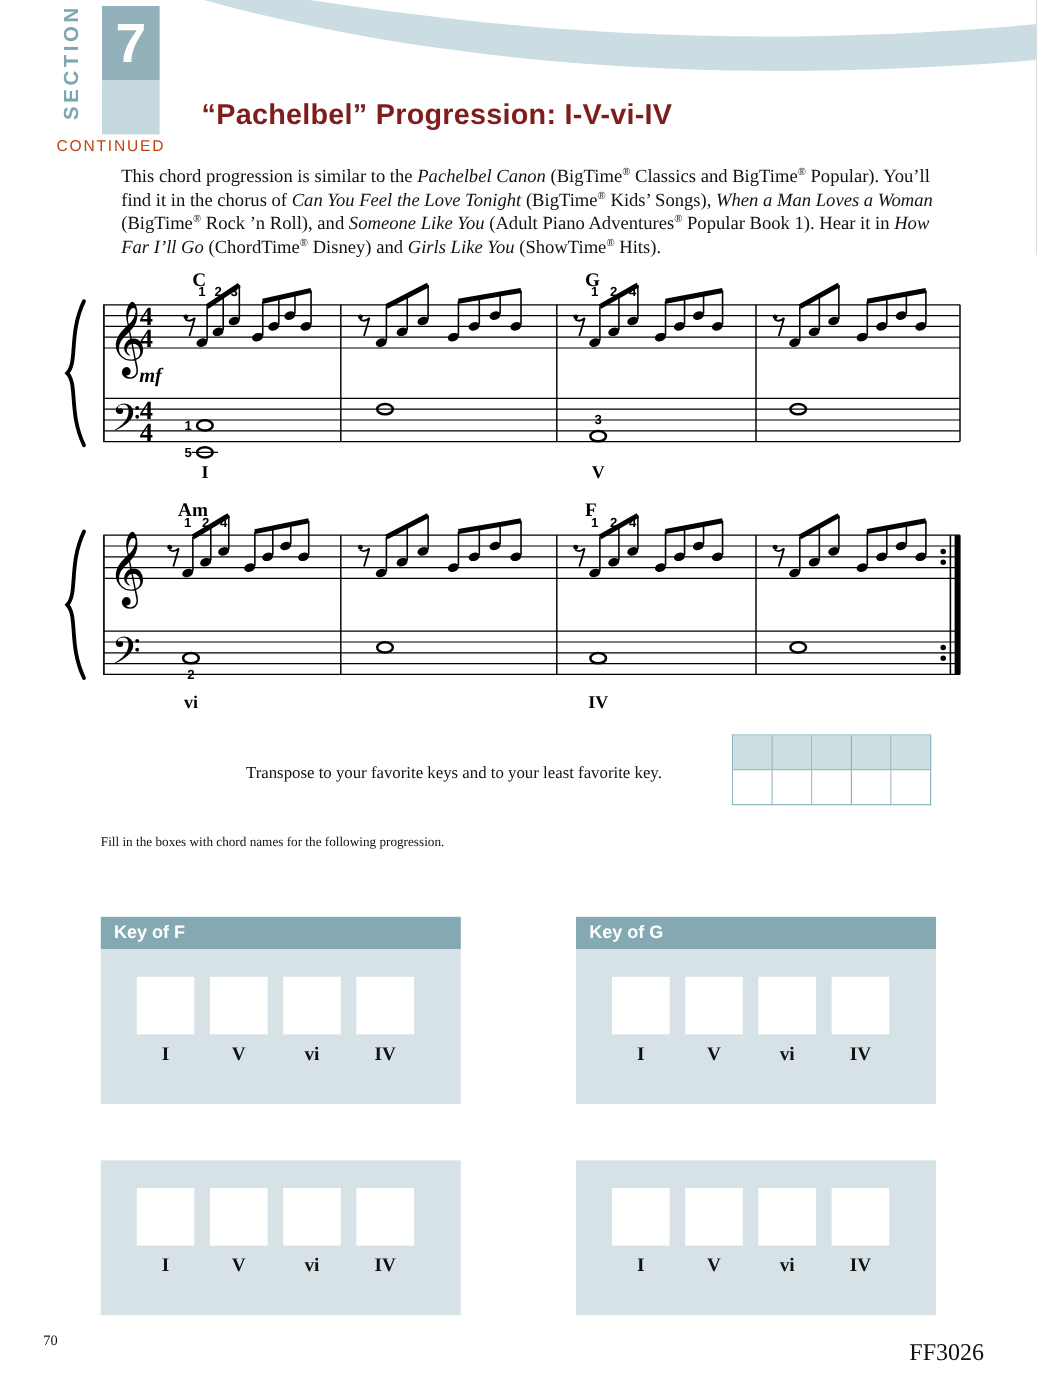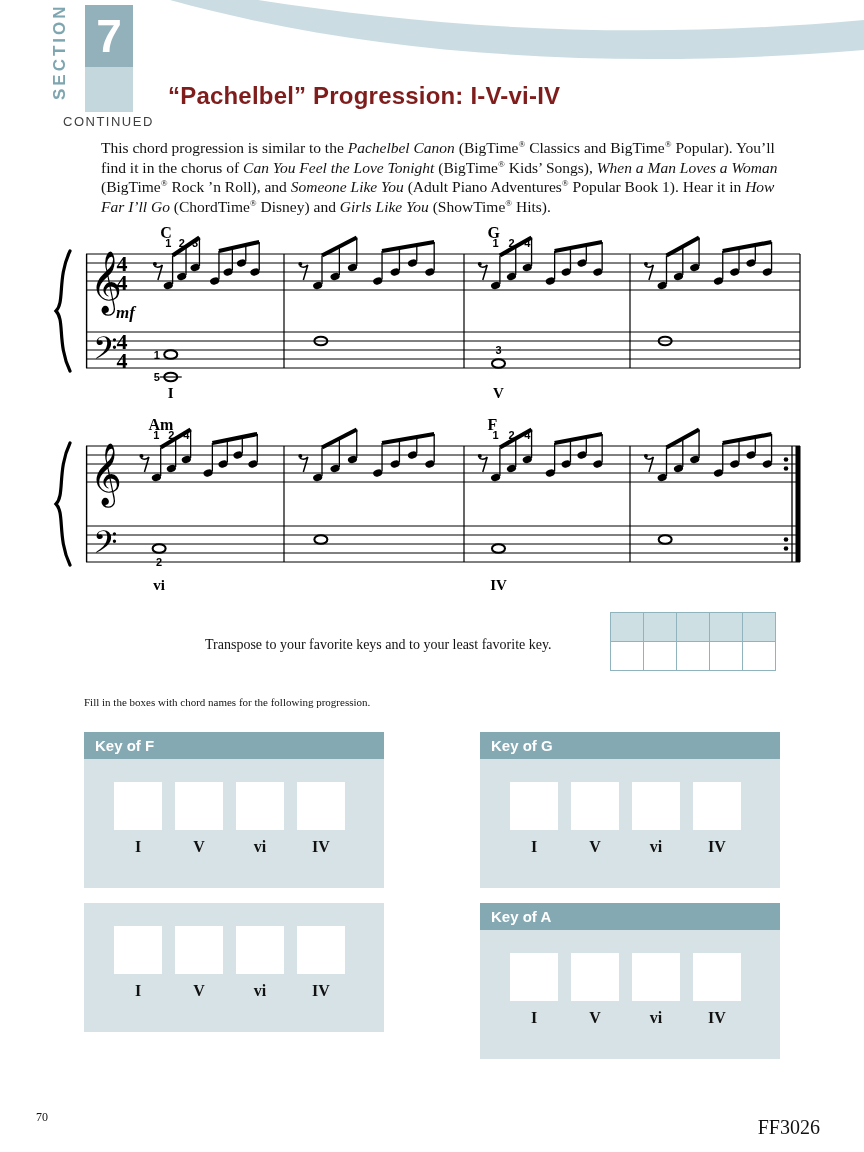--- a/index.html
+++ b/index.html
@@ -10,22 +10,22 @@
 
   
   .badge-vert{position:absolute;left:50px;top:8px;height:92px;width:30px;
       writing-mode:vertical-rl;transform:rotate(180deg);text-align:center;
       font-family:"Liberation Sans",sans-serif;font-weight:700;font-size:17px;
       letter-spacing:3px;color:#7ea6b0;}
   .badge-num{position:absolute;left:85px;top:5px;width:48px;height:62px;background:#92b1bb;
       color:#fff;font-family:"Liberation Sans",sans-serif;font-weight:700;font-size:46px;
       display:flex;align-items:center;justify-content:center;}
   .badge-tail{position:absolute;left:85px;top:67px;width:48px;height:45px;background:#c3d7dc;}
-  .continued{position:absolute;left:63px;top:114px;font-family:"Liberation Sans",sans-serif;
-      font-size:13px;letter-spacing:1.5px;color:#404040;}
+  .continued{position:absolute;left:47px;top:114px;font-family:"Liberation Sans",sans-serif;
+      font-size:13px;letter-spacing:1.5px;color:#c2410c;}
   .title{position:absolute;left:168px;top:82px;font-family:"Liberation Sans",sans-serif;
       font-weight:600;font-size:24px;color:#7f1d1d;letter-spacing:0.2px;}
 
   
   .intro{position:absolute;left:84px;top:138px;width:700px;font-size:15.5px;line-height:19.5px;margin-left:17px;}
   .intro sup{font-size:9px;line-height:0;}
 
   
   .music-system{position:absolute;}
   #system1{left:52px;top:220px;}
@@ -43,21 +43,21 @@
   .transpose-grid{position:absolute;left:610px;top:612px;display:grid;
       grid-template-columns:repeat(5,33px);grid-auto-rows:29px;
       border-top:1px solid #8fb4bd;border-left:1px solid #8fb4bd;}
   .tg-cell{border-right:1px solid #8fb4bd;border-bottom:1px solid #8fb4bd;background:#fff;}
   .tg-filled{background:#cddfe3;}
 
   
   .exercise-text{position:absolute;left:84px;top:696px;font-size:11px;}
   .key-grid{position:absolute;left:84px;top:732px;display:grid;
       grid-template-columns:300px 300px;column-gap:96px;row-gap:22px;}
-  .key-box{width:300px;height:149px;}
+  .key-box{width:300px;height:149px;margin-top:32px;}
   .key-box-header{height:27px;line-height:27px;background:#84a9b3;color:#fff;
       font-family:"Liberation Sans",sans-serif;font-weight:700;font-size:15px;padding-left:11px;}
   .key-box-body{height:129px;background:#d6e2e5;display:flex;gap:13px;padding:23px 0 0 30px;}
   .key-cell{width:48px;}
   .key-square{width:48px;height:48px;background:#fff;}
   .key-numeral{text-align:center;font:700 16px "Liberation Serif",serif;margin-top:8px;}
 
   
   .footer-left{position:absolute;left:36px;top:1110px;font-size:12px;}
   .footer-right{position:absolute;right:44px;top:1116px;font-size:20px;}
@@ -399,21 +399,20 @@
             <div class="key-numeral">vi</div>
           </div>
           <div class="key-cell">
             <div class="key-square"></div>
             <div class="key-numeral">IV</div>
           </div>
         </div>
   </div>
 
   <div class="key-box">
-    <div class="key-box-header">Key of A</div>
     <div class="key-box-body">
           <div class="key-cell">
             <div class="key-square"></div>
             <div class="key-numeral">I</div>
           </div>
           <div class="key-cell">
             <div class="key-square"></div>
             <div class="key-numeral">V</div>
           </div>
           <div class="key-cell">

